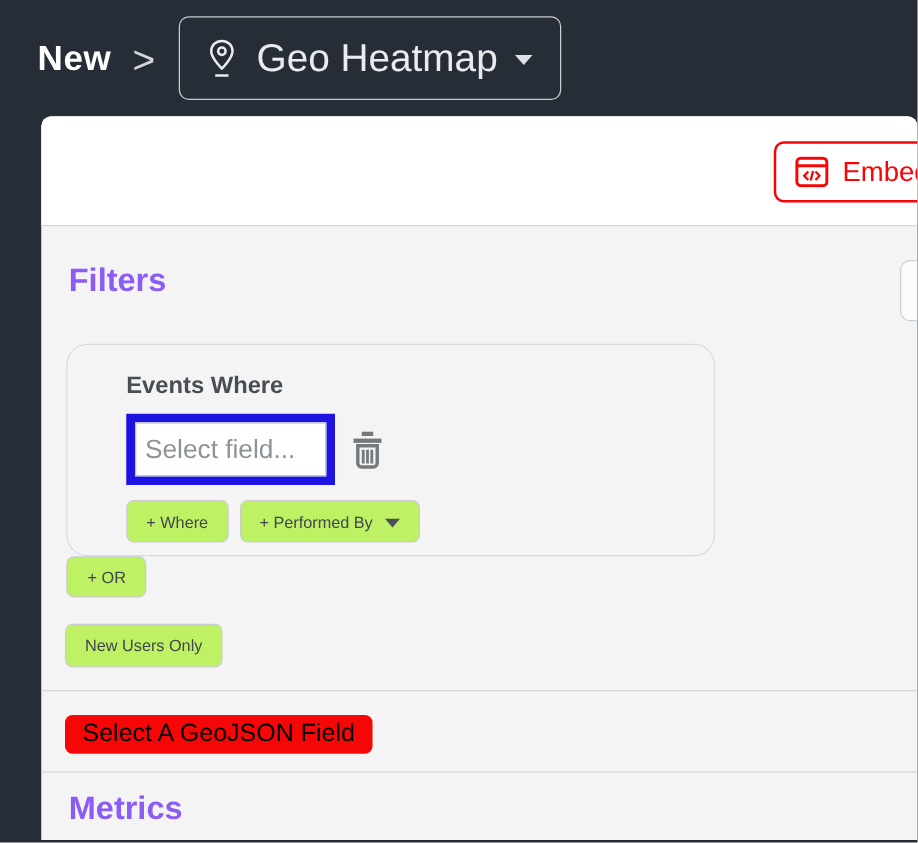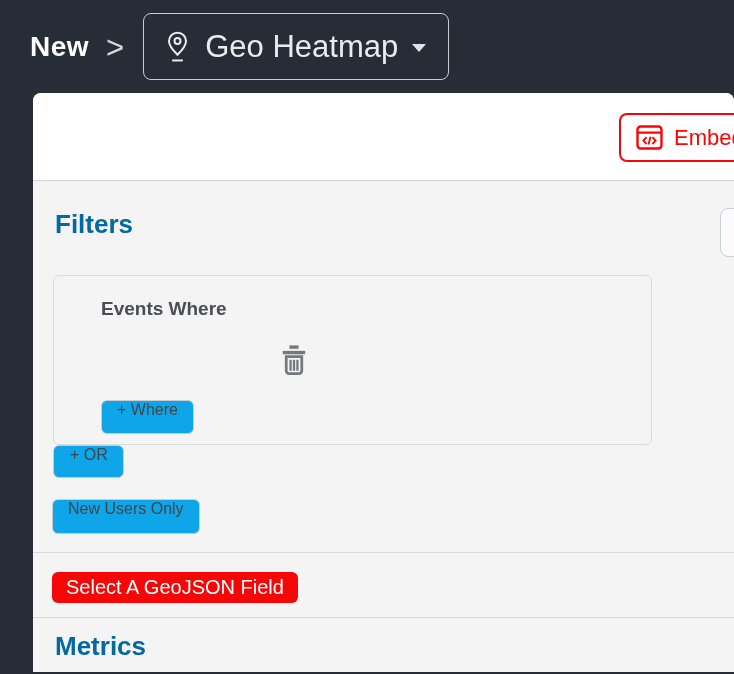--- a/index.html
+++ b/index.html
@@ -41,33 +41,33 @@
   }
   .embed-btn {
     position:absolute; left:586px; top:20px; height:49px; width:150px;
     display:flex; align-items:center; gap:11px; padding:0 15px;
     background:#ffffff; border:2px solid #f60606; border-radius:8px;
     color:#f60606; font-size:22px; cursor:pointer; white-space:nowrap;
   }
 
   .card-body { position:relative; height:489px; }
 
-  .section-heading { position:absolute; color:#0369a1; font-size:26px; font-weight:bold; }
+  .section-heading { position:absolute; color:#8b5cf6; font-size:26px; font-weight:bold; }
   .filters-heading { left:22px; top:28px; }
   .metrics-heading { left:22px; top:450px; }
 
   .cut-btn {
     position:absolute; left:687px; top:27px; width:70px; height:49px;
     background:#fbfbfc; border:1.5px solid #c8d0d2; border-radius:8px; cursor:pointer;
   }
 
   
   .filter-group {
-    position:absolute; left:20px; top:94px; width:599px; height:170px;
-    border:1.5px solid #d8dbde; border-radius:6px;
+    position:absolute; left:20px; top:94px; width:519px; height:170px;
+    border:1.5px solid #d8dbde; border-radius:17px;
   }
   .group-title { position:absolute; left:47px; top:22px; color:#494e54; font-size:19px; font-weight:bold; }
 
   .select-highlight {
     position:absolute; left:47px; top:55px; width:167px; height:57px;
     border:7px solid #1e13e0; background:#ffffff;
   }
   .select-field {
     width:100%; height:100%; background:#ffffff;
     border:1px solid #c3c7ca; display:flex; align-items:center;
@@ -75,43 +75,43 @@
     overflow:hidden; white-space:nowrap;
   }
   .trash-btn {
     position:absolute; left:225px; top:68px; width:32px; height:32px;
     background:transparent; border:none; cursor:pointer; padding:0;
   }
 
   .group-btn-row { position:absolute; left:47px; top:124px; display:flex; gap:9px; }
 
   .ghost-btn {
-    height:34px; display:inline-flex; gap:10px;
-    background:#0ea5e9; border:1px solid #c9cdd1; border-radius:6px;
-    padding:0 15px; color:#41464c; font-size:16px; cursor:pointer; white-space:nowrap;
+    height:34px; display:inline-flex; align-items:center; gap:10px;
+    background:#bef264; border:1px solid #c9cdd1; border-radius:6px;
+    padding:0 15px; color:#41464c; font-size:13px; cursor:pointer; white-space:nowrap;
   }
   .small-caret {
     width:0; height:0; margin-top:2px;
     border-left:6px solid transparent; border-right:6px solid transparent;
     border-top:7px solid #4a4f55;
   }
 
   .or-btn { position:absolute; left:20px; top:264px; height:33px;padding-left:16px; }
   .audience-row { position:absolute; left:19px; top:318px; display:flex; gap:8px; }
   .audience-row .ghost-btn { height:35px; }
 
   .divider { position:absolute; left:0; width:701px; height:0; border-top:1.5px solid #d5d8da; }
   .divider-1 { top:371px; }
   .divider-2 { top:436px; }
 
   .geojson-btn {
     position:absolute; left:19px; top:391px; height:31px;
     display:inline-flex; align-items:center; padding:0 14px;
     background:#f50707; border:none; border-radius:6px;
-    color:#ffffff; font-size:20px; cursor:pointer; white-space:nowrap;
+    color:#000000; font-size:20px; cursor:pointer; white-space:nowrap;
   }
 </style>
 </head>
 <body>
 
 <header class="top-bar">
   <span class="page-title">New</span>
   <span class="crumb-sep">&gt;</span>
   <button class="report-type-btn">
     <span style="display:flex;">
@@ -145,38 +145,45 @@
 
   <div class="card-body">
 
     <h2 class="section-heading filters-heading">Filters</h2>
 
     <button class="cut-btn"></button>
 
     <div class="filter-group">
       <div class="group-title">Events Where</div>
 
+      <div class="select-highlight">
+        <div class="select-field">Select field...</div>
+      </div>
 
       <button class="trash-btn">
         <span style="display:flex;">
           <svg width="30" height="32" viewBox="0 0 26 28" aria-hidden="true">
             <rect x="9" y="1.2" width="8" height="3" fill="#74797d"></rect>
             <rect x="3.2" y="6" width="19.6" height="3" fill="#74797d"></rect>
             <path d="M6.2 11 h13.6 v12.3 a2.6 2.6 0 0 1 -2.6 2.6 h-8.4 a2.6 2.6 0 0 1 -2.6 -2.6 z" fill="none" stroke="#74797d" stroke-width="2.4"></path>
             <line x1="10" y1="13.8" x2="10" y2="23.4" stroke="#74797d" stroke-width="2"></line>
             <line x1="13" y1="13.8" x2="13" y2="23.4" stroke="#74797d" stroke-width="2"></line>
             <line x1="16" y1="13.8" x2="16" y2="23.4" stroke="#74797d" stroke-width="2"></line>
           </svg>
         </span>
       </button>
 
       <div class="group-btn-row">
         <button class="ghost-btn">
           <span>+ Where</span>
         </button>
+        <button class="ghost-btn">
+          <span>+ Performed By</span>
+          <span class="small-caret"></span>
+        </button>
       </div>
     </div>
 
     <button class="ghost-btn or-btn">
       <span>+ OR</span>
     </button>
 
     <div class="audience-row">
       <button class="ghost-btn">
         <span>New Users Only</span>

